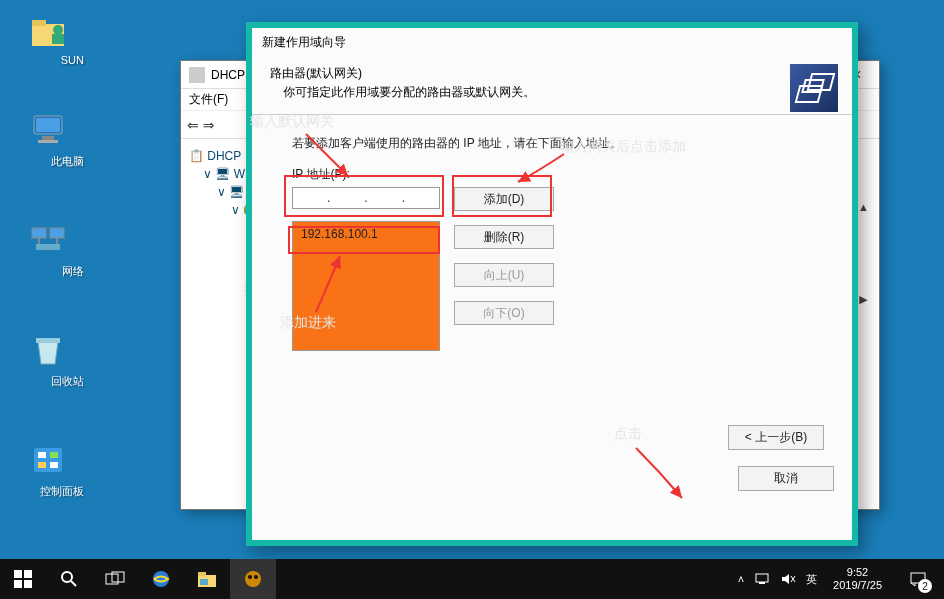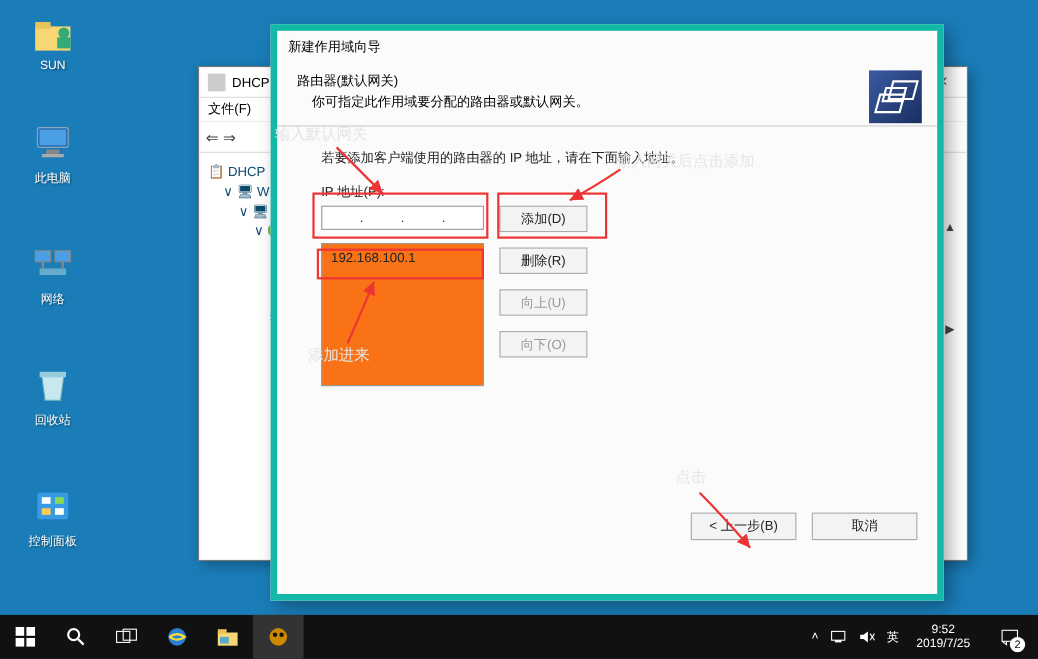--- a/index.html
+++ b/index.html
@@ -1,20 +1,20 @@
 <!DOCTYPE html>
 <html><head>
 <meta charset="utf-8">
 <style>
 * { margin: 0; padding: 0; box-sizing: border-box; font-family: "Microsoft YaHei", "Segoe UI", sans-serif; }
 body { width: 944px; height: 599px; background: #1a7db8; overflow: hidden; position: relative; user-select: none; }
 
 
 .desktop { position: absolute; inset: 0; }
-.desktop-icon { position: absolute; width: 72px; text-align: center; color: #fff; font-size: 11px; }
+.desktop-icon { position: absolute; width: 72px; text-align: right; color: #fff; font-size: 11px; }
 .desktop-icon .ic { width: 40px; height: 40px; margin: 0 auto 4px; display: flex; align-items: center; justify-content: center; font-size: 28px; }
 .desktop-icon span.label { display: block; text-shadow: 1px 1px 2px rgba(0,0,0,.5); }
 
 
 .dhcp-window { position: absolute; left: 180px; top: 60px; width: 700px; height: 450px; background: #fff; border: 1px solid #777; box-shadow: 4px 4px 12px rgba(0,0,0,.3); }
 .dhcp-title { height: 28px; display: flex; align-items: center; padding: 0 8px; font-size: 12px; border-bottom: 1px solid #ddd; }
 .dhcp-title .ic { width: 16px; height: 16px; background: #ccc; margin-right: 6px; display:inline-block; }
 .dhcp-close { position: absolute; right: 0; top: 0; width: 44px; height: 28px; text-align: center; line-height: 28px; font-size: 16px; color: #555; }
 .dhcp-menu { height: 22px; padding: 0 8px; font-size: 12px; display:flex; align-items:center; gap:12px; border-bottom:1px solid #eee; }
 .dhcp-toolbar { height: 28px; padding: 0 6px; display:flex; align-items:center; gap:4px; border-bottom:1px solid #ddd; font-size:14px; color:#444; }
@@ -38,23 +38,23 @@
 .wizard-icon-folders::after { left:12px; top:0; }
 
 .wizard-body { padding: 20px 40px; font-size:12px; color:#222; position:relative; height:390px; }
 .wizard-instr { margin-bottom: 14px; }
 .field-row { display:flex; align-items:flex-start; gap:14px; }
 .ip-input { width:148px; height:22px; border:1px solid #999; background:#fff; font-size:12px; display:flex; align-items:center; }
 .ip-input span { flex:1; text-align:center; }
 .ip-input .dot { flex:0; color:#333; }
 .listbox { width:148px; height:130px; border:1px solid #999; background:#f97316; margin-top:12px; padding:4px; font-size:12px; }
 .listbox .item { padding:1px 4px; }
-.btn { width:80px; height:24px; border:1px solid #aaa; background:#f3f3f3; font-size:12px; display:flex; align-items:center; justify-content:center; color:#222; }
+.btn { width:100px; height:24px; border:1px solid #aaa; background:#f3f3f3; font-size:12px; display:flex; align-items:center; justify-content:center; color:#222; }
 .btn.disabled { color:#999; }
-.wizard-footer { position:absolute; right:18px; bottom:14px; display:flex; gap:4px; }
+.wizard-footer { position:absolute; right:18px; bottom:14px; display:flex; gap:16px;flex-direction:column; }
 .wizard-footer .btn { width:96px; height:25px; }
 
 
 .redbox { position:absolute; border:2px solid #e33; pointer-events:none; }
 .redtext { position:absolute; color:#e5e5e5; font-size:14px; font-weight:400; }
 .redarrow { position:absolute; pointer-events:none; }
 
 
 .taskbar { position:absolute; left:0; right:0; bottom:0; height:40px; background:#111; display:flex; align-items:center; }
 .taskbar .tb-item { width:46px; height:40px; display:flex; align-items:center; justify-content:center; color:#fff; font-size:18px; }

